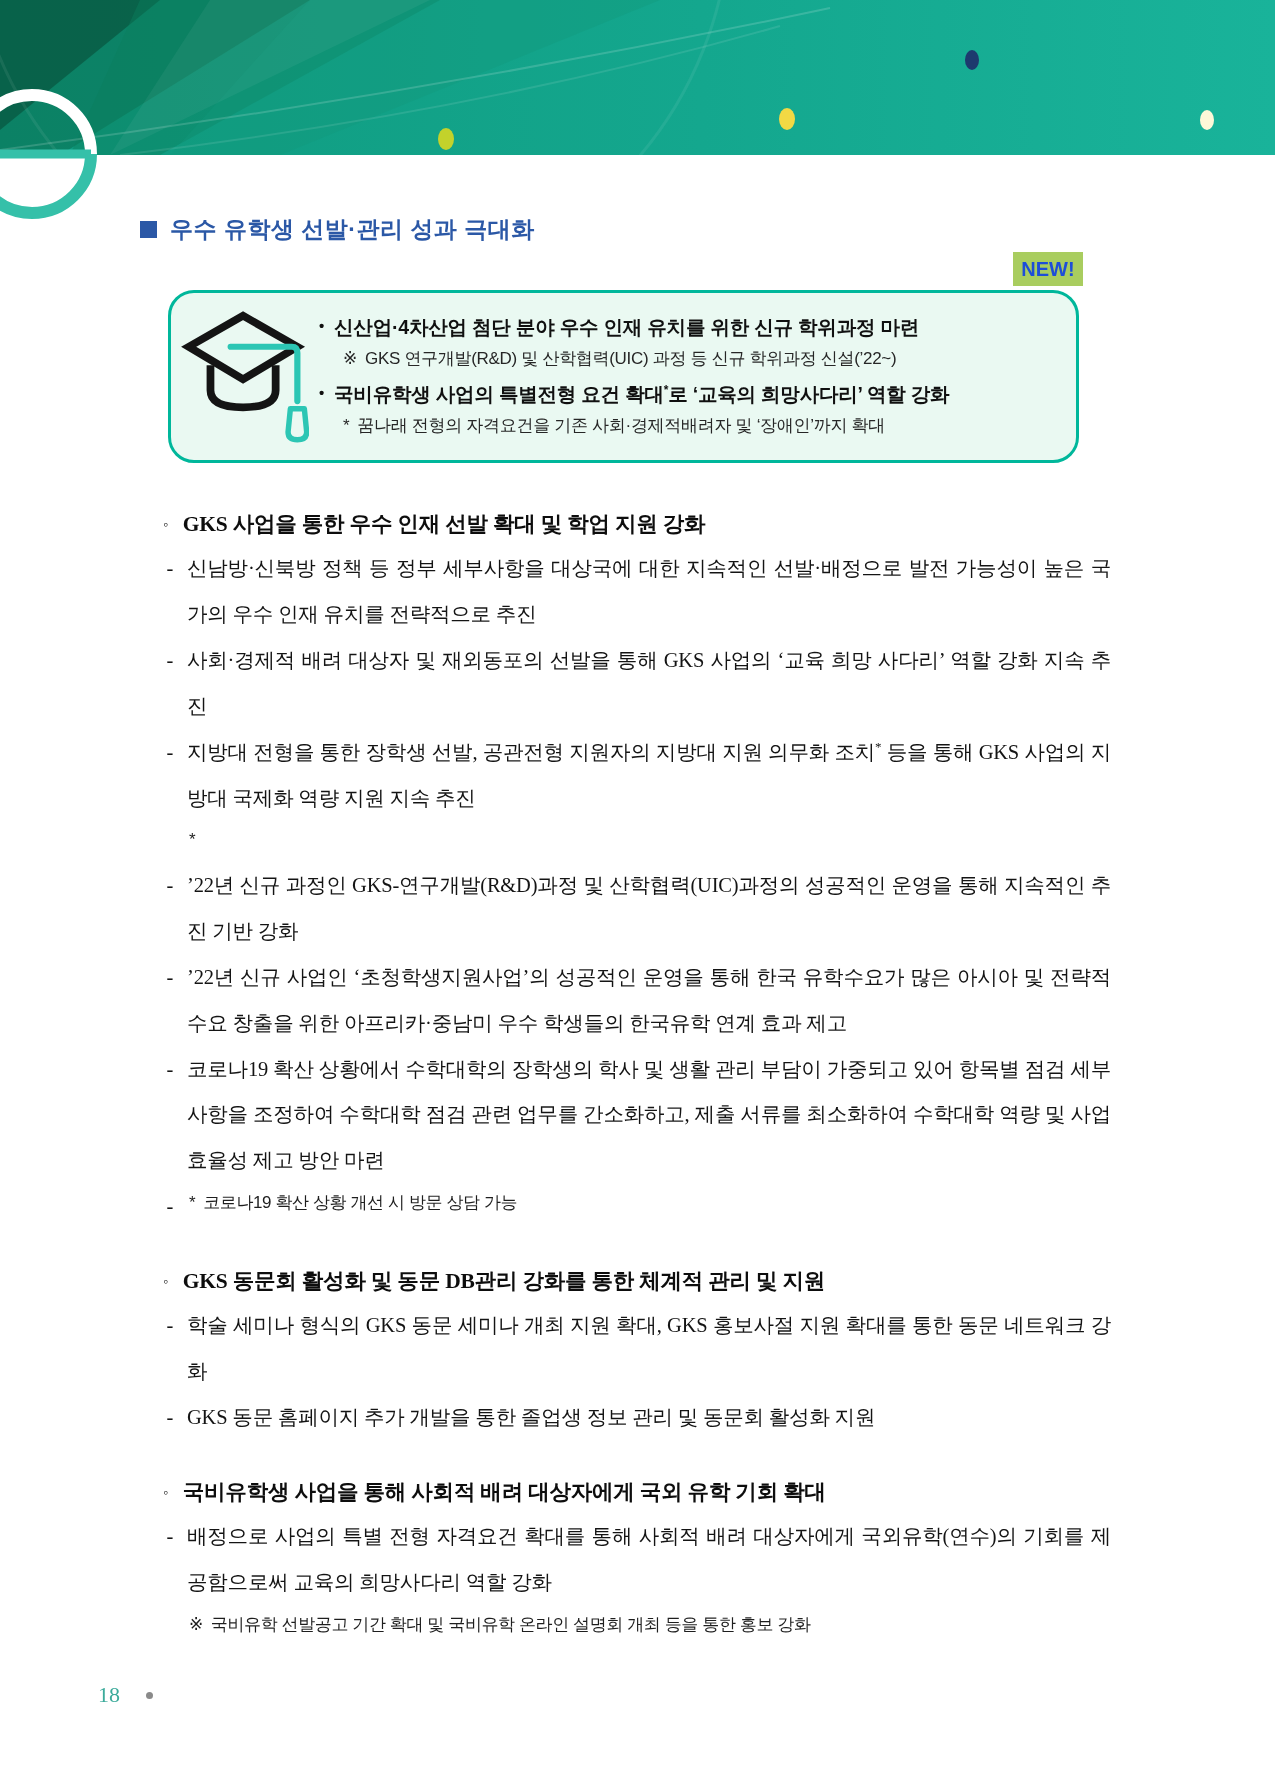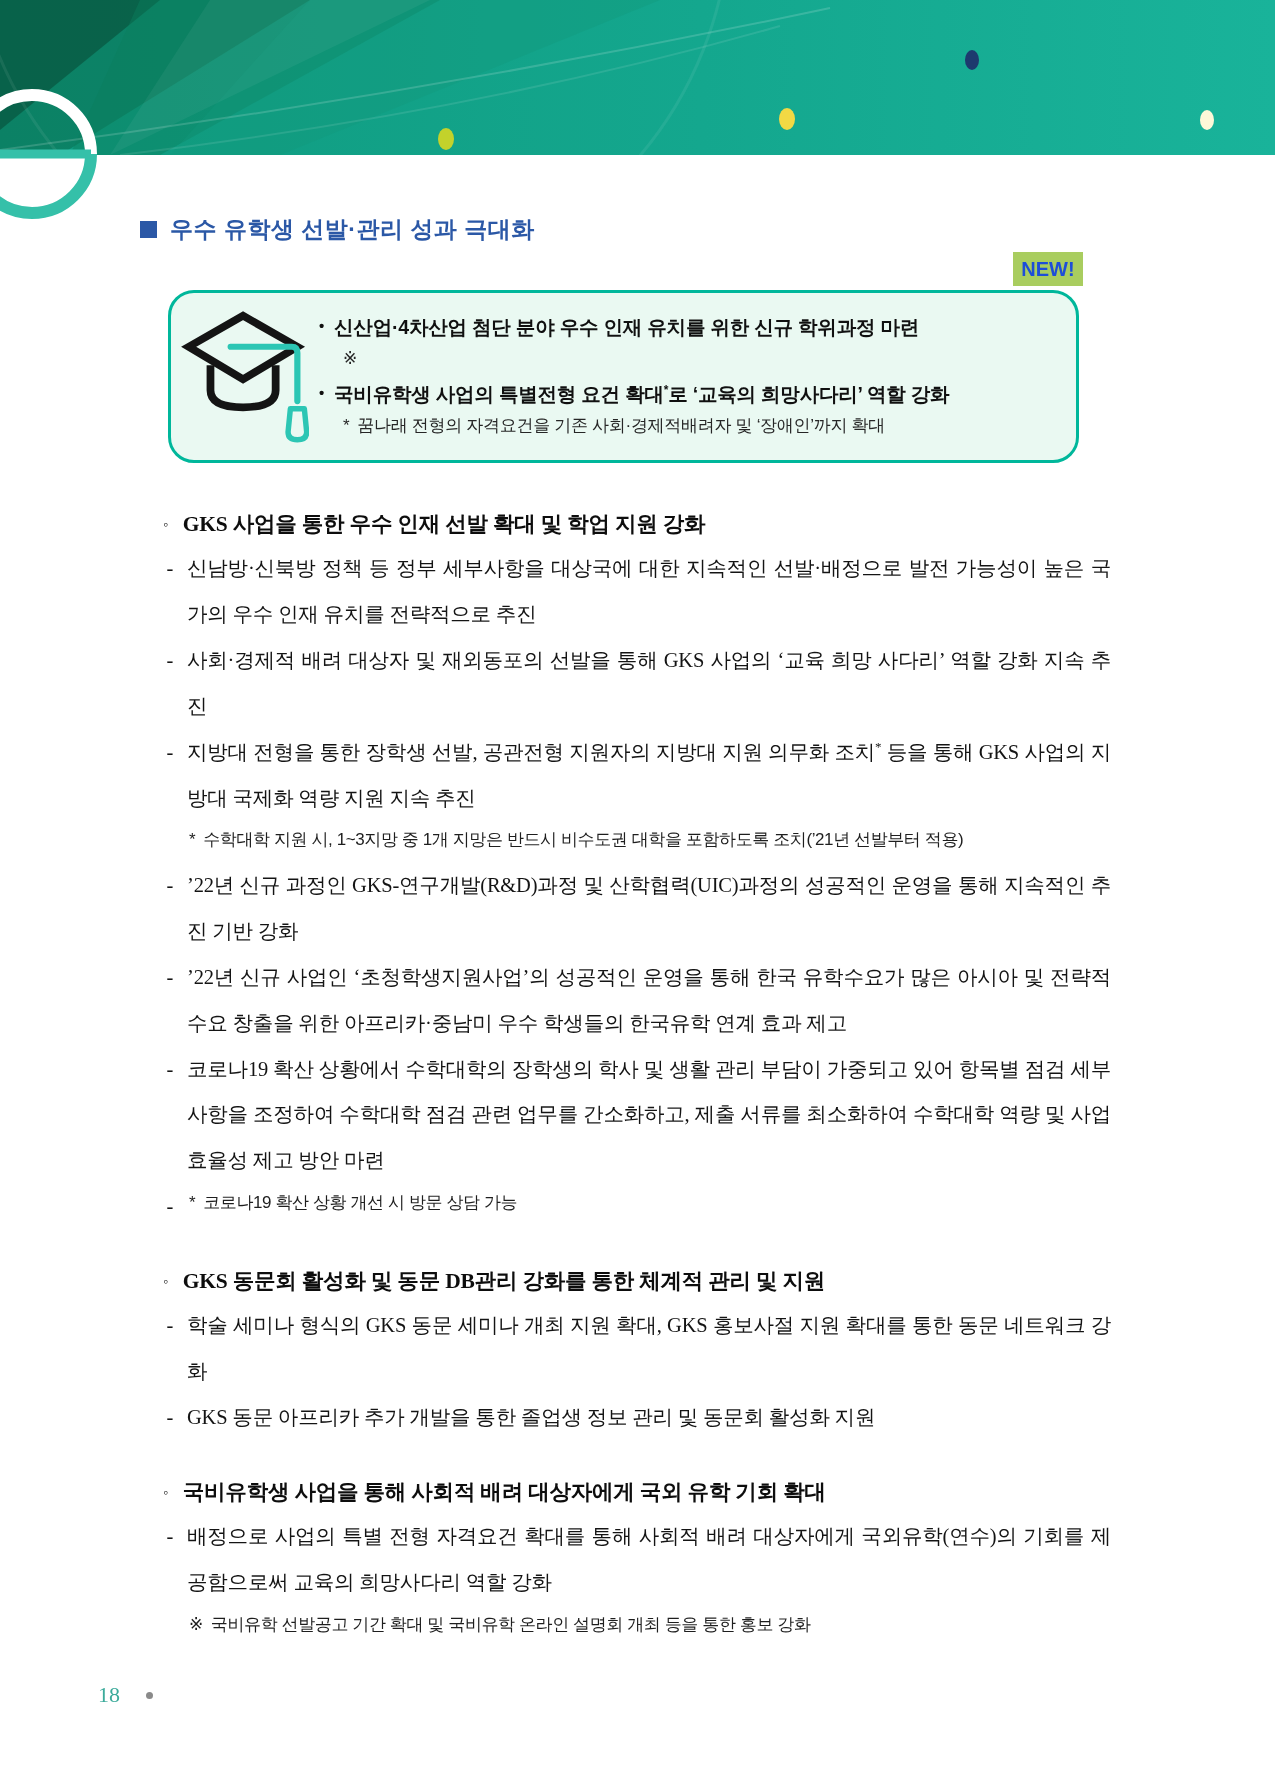--- a/index.html
+++ b/index.html
@@ -129,20 +129,21 @@
         </g>
       </svg>
     </div>
     <div class="hl-content">
       <div class="hl-main">
         <span class="hl-bullet">•</span>
         <span>신산업·4차산업 첨단 분야 우수 인재 유치를 위한 신규 학위과정 마련</span>
       </div>
       <div class="hl-note">
         <span class="nm">※</span>
+        <span>GKS 연구개발(R&amp;D) 및 산학협력(UIC) 과정 등 신규 학위과정 신설(’22~)</span>
       </div>
       <div class="hl-main">
         <span class="hl-bullet">•</span>
         <span><span>국비유학생 사업의 특별전형 요건 확대</span><sup>*</sup><span>로 ‘교육의 희망사다리’ 역할 강화</span></span>
       </div>
       <div class="hl-note">
         <span class="nm">*</span>
         <span>꿈나래 전형의 자격요건을 기존 사회·경제적배려자 및 ‘장애인’까지 확대</span>
       </div>
     </div>
@@ -166,21 +167,20 @@
         <div class="item-body">
             <div class="item-text">사회·경제적 배려 대상자 및 재외동포의 선발을 통해 GKS 사업의 ‘교육 희망 사다리’ 역할 강화 지속 추진</div>
           </div>
       </div>
       <div class="item">
         <span class="item-dash">-</span>
         <div class="item-body">
           <div class="item-text"><span>지방대 전형을 통한 장학생 선발, 공관전형 지원자의 지방대 지원 의무화 조치</span><sup>*</sup><span> 등을 통해 GKS 사업의 지방대 국제화 역량 지원 지속 추진</span></div>
           <div class="item-note">
             <span class="nm">*</span>
-            <span>수학대학 지원 시, 1~3지망 중 1개 지망은 반드시 비수도권 대학을 포함하도록 조치(’21년 선발부터 적용)</span>
           </div>
         </div>
       </div>
       <div class="item">
         <span class="item-dash">-</span>
         <div class="item-body">
             <div class="item-text">’22년 신규 과정인 GKS-연구개발(R&amp;D)과정 및 산학협력(UIC)과정의 성공적인 운영을 통해 지속적인 추진 기반 강화</div>
           </div>
       </div>
       <div class="item">
@@ -213,21 +213,21 @@
       </div>
       <div class="item">
         <span class="item-dash">-</span>
         <div class="item-body">
             <div class="item-text">학술 세미나 형식의 GKS 동문 세미나 개최 지원 확대, GKS 홍보사절 지원 확대를 통한 동문 네트워크 강화</div>
           </div>
       </div>
       <div class="item">
         <span class="item-dash">-</span>
         <div class="item-body">
-            <div class="item-text">GKS 동문 아프리카 추가 개발을 통한 졸업생 정보 관리 및 동문회 활성화 지원</div>
+            <div class="item-text">GKS 동문 홈페이지 추가 개발을 통한 졸업생 정보 관리 및 동문회 활성화 지원</div>
           </div>
       </div>
     </div>
 
     <div class="section">
       <div class="sec-heading">
         <span class="sec-marker">◦</span>
         <span>국비유학생 사업을 통해 사회적 배려 대상자에게 국외 유학 기회 확대</span>
       </div>
       <div class="item">

